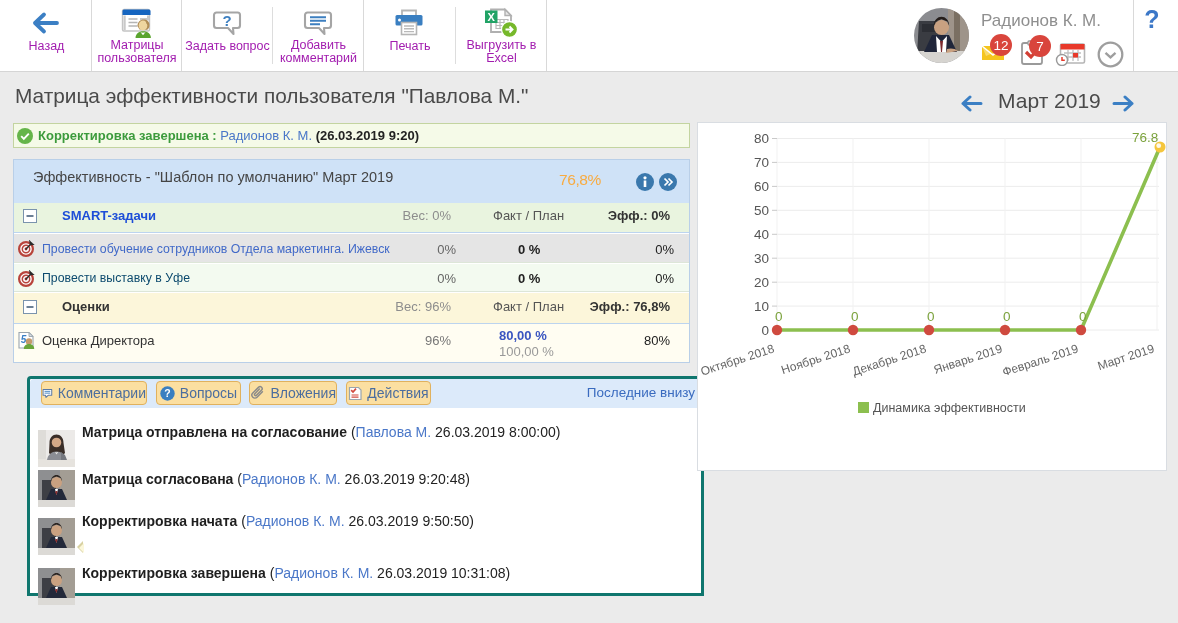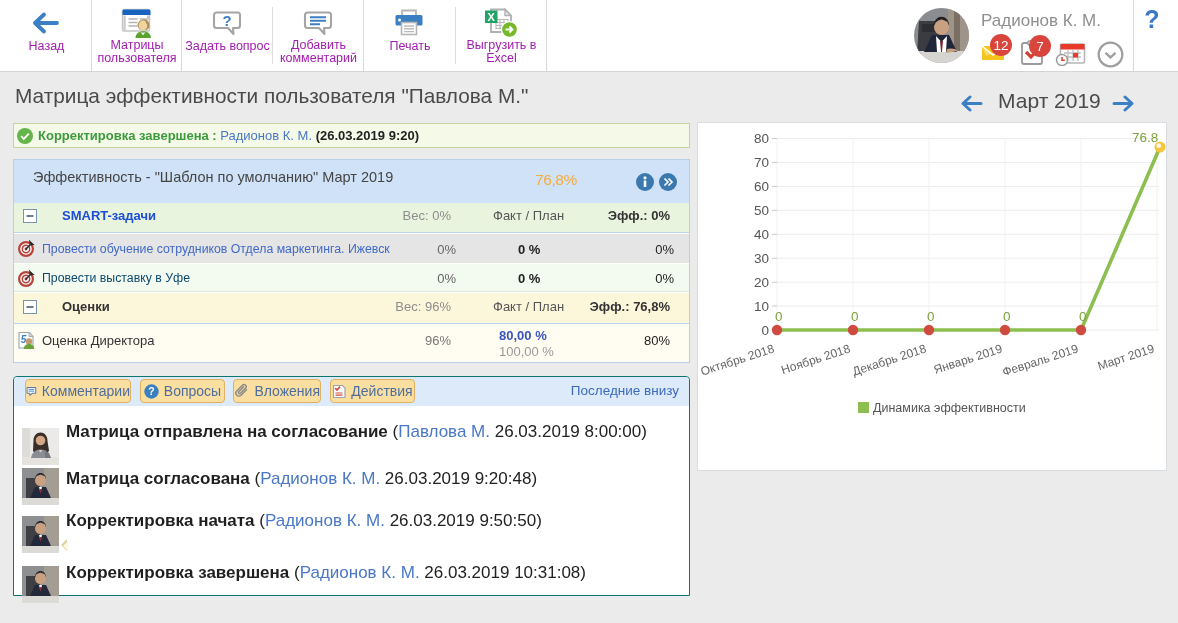--- a/index.html
+++ b/index.html
@@ -18,26 +18,26 @@
 
 #banner{position:absolute;left:13px;top:123px;width:677px;height:25px;background:#f5fae8;border:1px solid #c3d4a0;font-size:13px;line-height:23px}
 
 #effcard{position:absolute;left:13px;top:159px;width:677px;height:204px;background:#fff;border:1px solid #b9cfe8}
 #effhead{position:absolute;left:0;top:0;width:675px;height:43px;background:#cfe2f7}
 .erow{position:absolute;left:0;width:675px}
 .colw{position:absolute;width:80px;text-align:right}
 .colf{position:absolute;text-align:left}
 .cole{position:absolute;width:80px;text-align:right}
 
-#comcard{position:absolute;left:13px;top:376px;width:677px;height:220px;background:#fff;border:1px solid #0f766e;border-radius:4px 4px 0 0}
+#comcard{position:absolute;left:27px;top:376px;width:677px;height:220px;background:#fff;border:3px solid #0f766e;border-radius:4px 4px 0 0}
 #comhead{position:absolute;left:0;top:0;width:675px;height:29px;background:#dceafa;border-radius:4px 4px 0 0}
 .tab{position:absolute;top:2px;height:24px;background:#fbdfa1;border:1px solid #e0b15e;border-radius:4px;color:#4c6e9e;font-size:14px;display:flex;align-items:center;justify-content:center;gap:5px}
 
 #chartcard{position:absolute;left:697px;top:122px;width:470px;height:349px;background:#fff;border:1px solid #d9dde2}
-.cmt{font-size:17px;color:#222;white-space:nowrap}
+.cmt{font-size:14px;color:#222;white-space:nowrap}
 .cmt b{color:#1f1f1f}
 .lnk{color:#4a77c8}
 </style></head>
 <body>
 <div id="toolbar">
  <div class="tbtn" style="left:0;width:91px">
   <div class="ticon">
         <svg width="28" height="24" viewBox="0 0 28 24">
           <path d="M3 12 H25 M3 12 L12 3.5 M3 12 L12 20.5" stroke="#3b7fc4" stroke-width="3.8" fill="none" stroke-linecap="round" stroke-linejoin="round"></path>
         </svg>
@@ -183,21 +183,21 @@
 <div id="banner">
  <svg class="abs" style="left:3px;top:4px" width="16" height="16" viewBox="0 0 16 16">
       <circle cx="8" cy="8" r="8" fill="#65b54a"></circle>
       <path d="M4.2 8.2l2.6 2.6 5-5.2" stroke="#fff" stroke-width="1.9" fill="none"></path>
     </svg>
  <span style="position:absolute;left:24px;top:0;white-space:nowrap"><b style="color:#3c9b3c">Корректировка завершена : </b><b style="color:#4a77c8;font-weight:normal">Радионов К. М.</b> <b style="color:#222">(26.03.2019 9:20)</b></span>
 </div>
 <div id="effcard">
  <div id="effhead">
   <span style="position:absolute;left:19px;top:9px;font-size:14.5px;color:#454545">Эффективность - "Шаблон по умолчанию" Март 2019</span>
-  <span style="position:absolute;left:521px;width:90px;top:11px;font-size:15.5px;letter-spacing:-0.4px;color:#f8ab41;text-align:left">76,8%</span>
+  <span style="position:absolute;left:521px;width:90px;top:11px;font-size:15.5px;letter-spacing:-0.4px;color:#f8ab41;text-align:center">76,8%</span>
   <svg style="position:absolute;left:622px;top:13px" width="18" height="18" viewBox="0 0 18 18">
         <circle cx="9" cy="9" r="9" fill="#3a78ad"></circle>
         <rect x="7.7" y="7.5" width="2.6" height="6.5" fill="#fff"></rect>
         <circle cx="9" cy="4.8" r="1.6" fill="#fff"></circle>
       </svg>
   <svg style="position:absolute;left:645px;top:13px" width="18" height="18" viewBox="0 0 18 18">
         <circle cx="9" cy="9" r="9" fill="#3a78ad"></circle>
         <path d="M5.5 5.5L9 9l-3.5 3.5M9.5 5.5L13 9l-3.5 3.5" stroke="#fff" stroke-width="1.7" fill="none"></path>
       </svg>
  </div>

